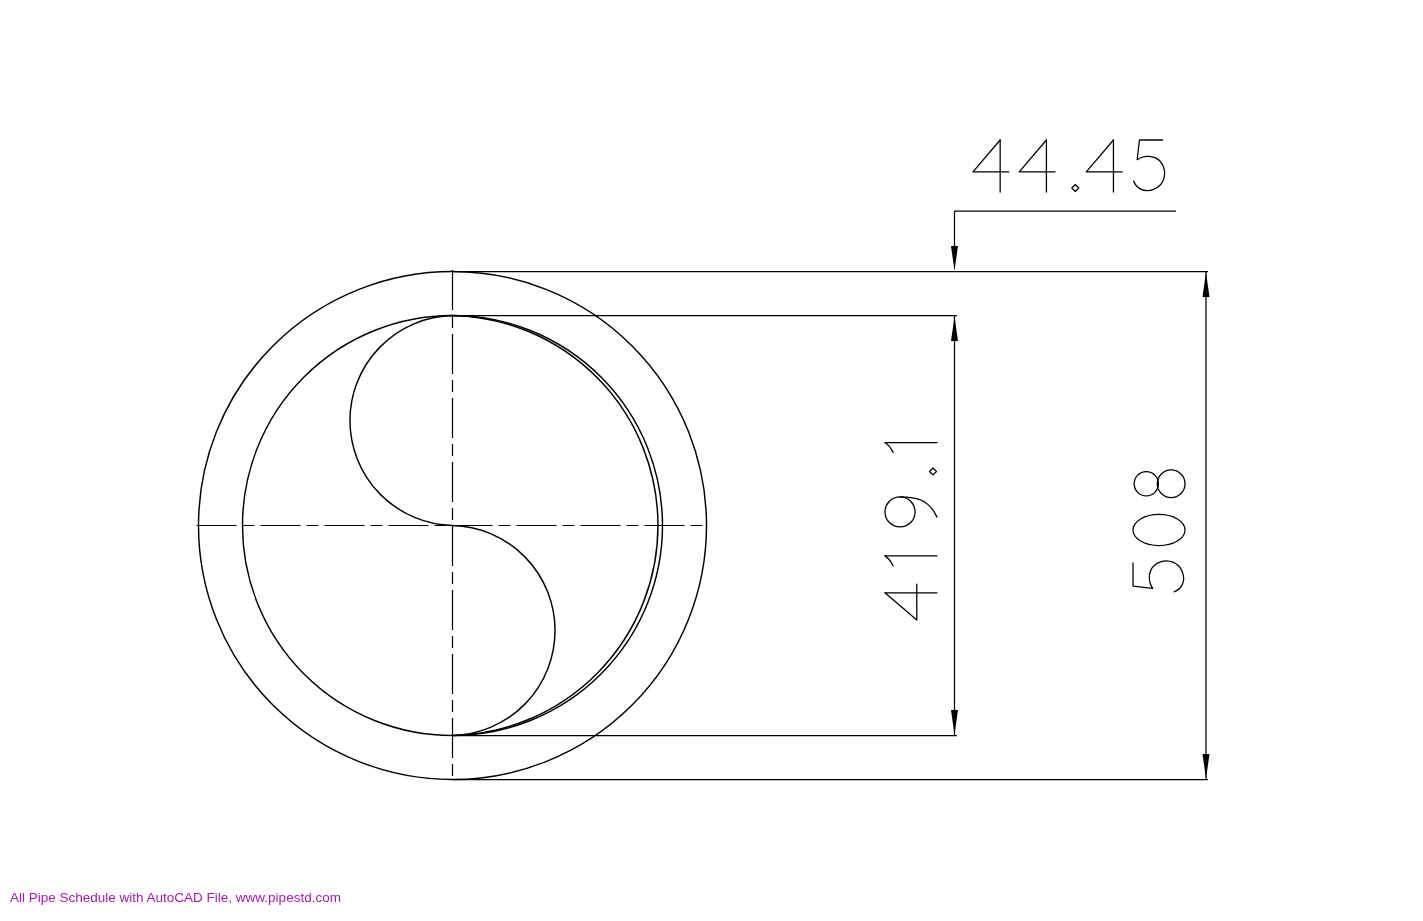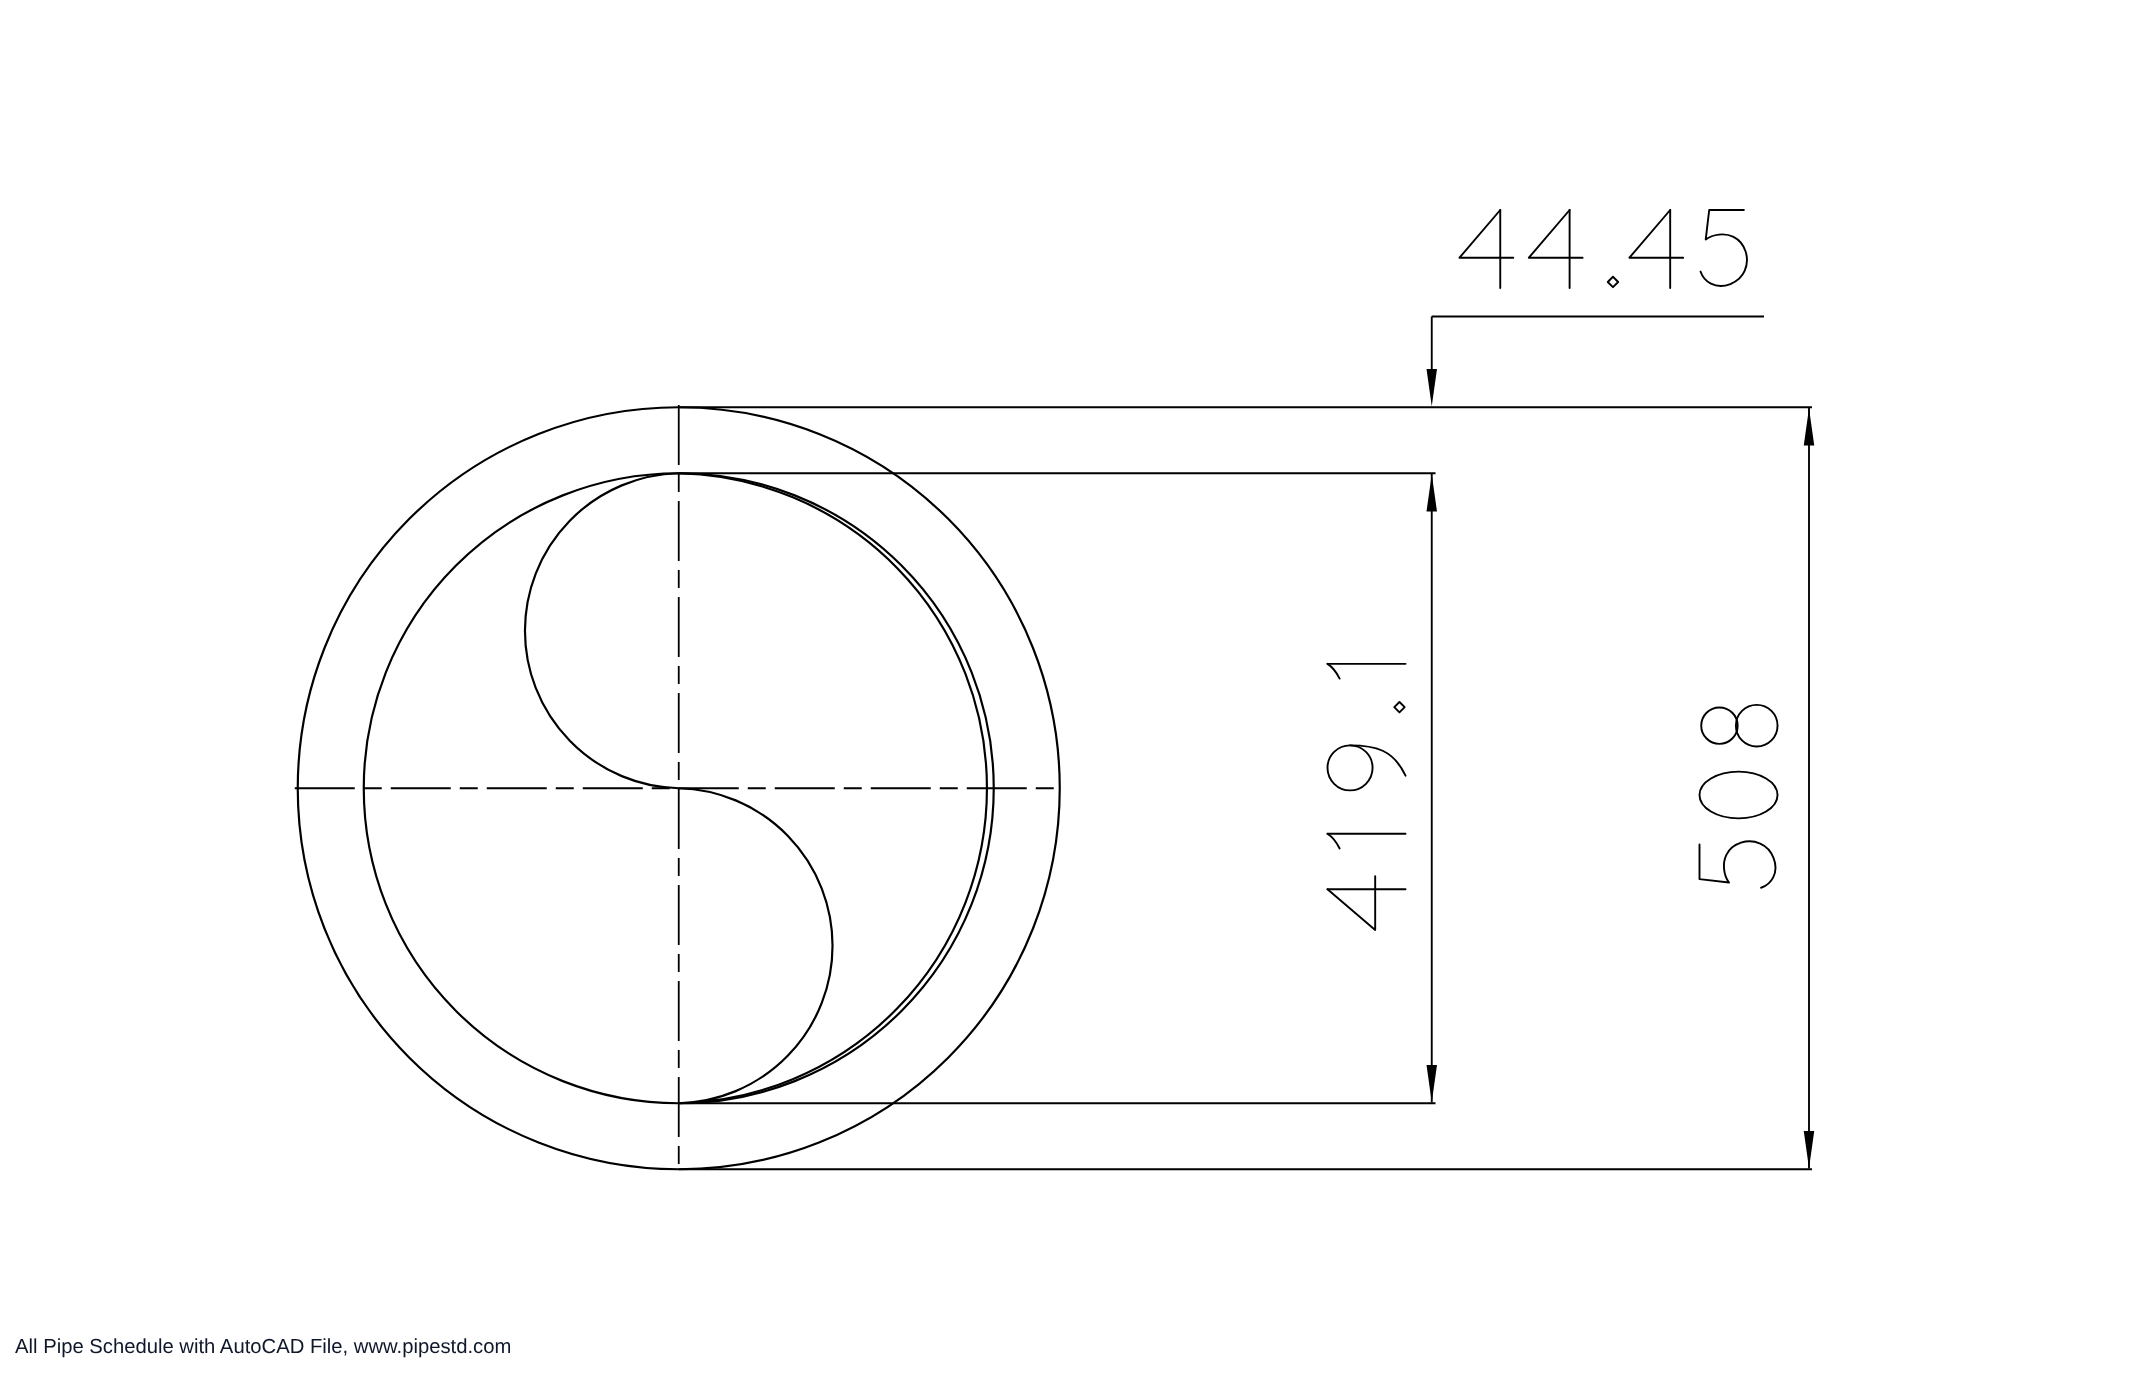--- a/index.html
+++ b/index.html
@@ -28,21 +28,21 @@
     stroke-width: 2.2px;
     stroke-linecap: round;
     stroke-linejoin: round;
   }
   .footer {
     position: absolute;
     left: 10px;
     top: 889px;
     font-size: 13.5px;
     line-height: 18px;
-    color: #0f172a;
+    color: #a21caf;
     white-space: nowrap;
   }
 </style>
 </head>
 <body>
 
 <div class="stage">
 
   <svg width="1423" height="921" viewBox="0 0 1423 921">
 

